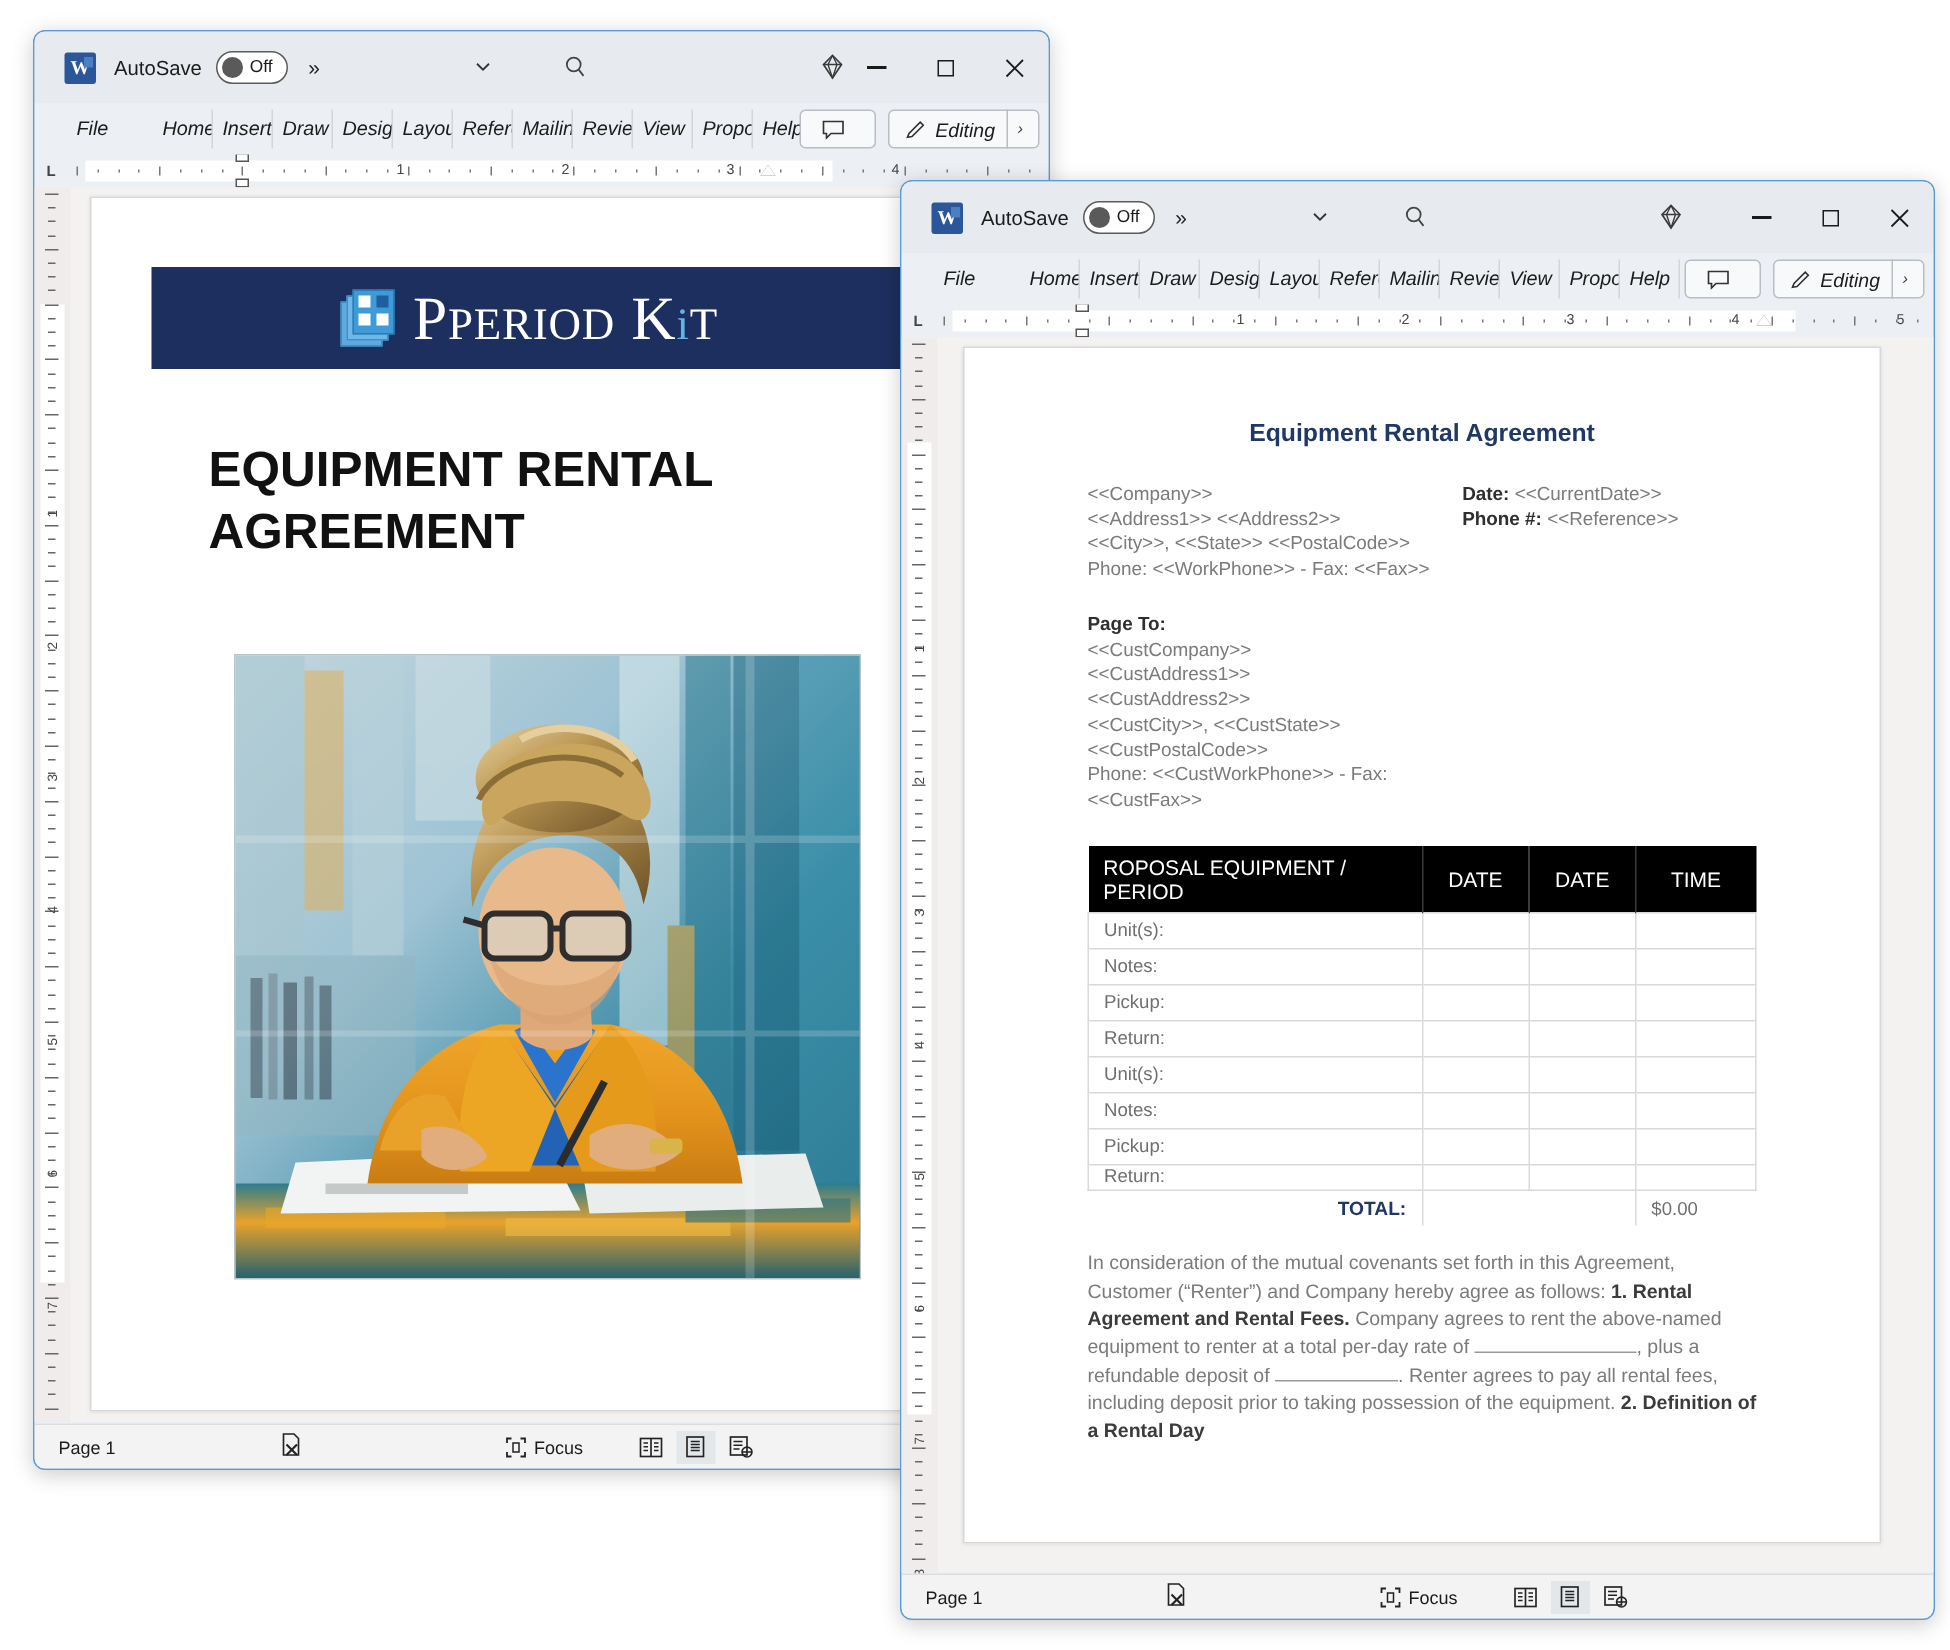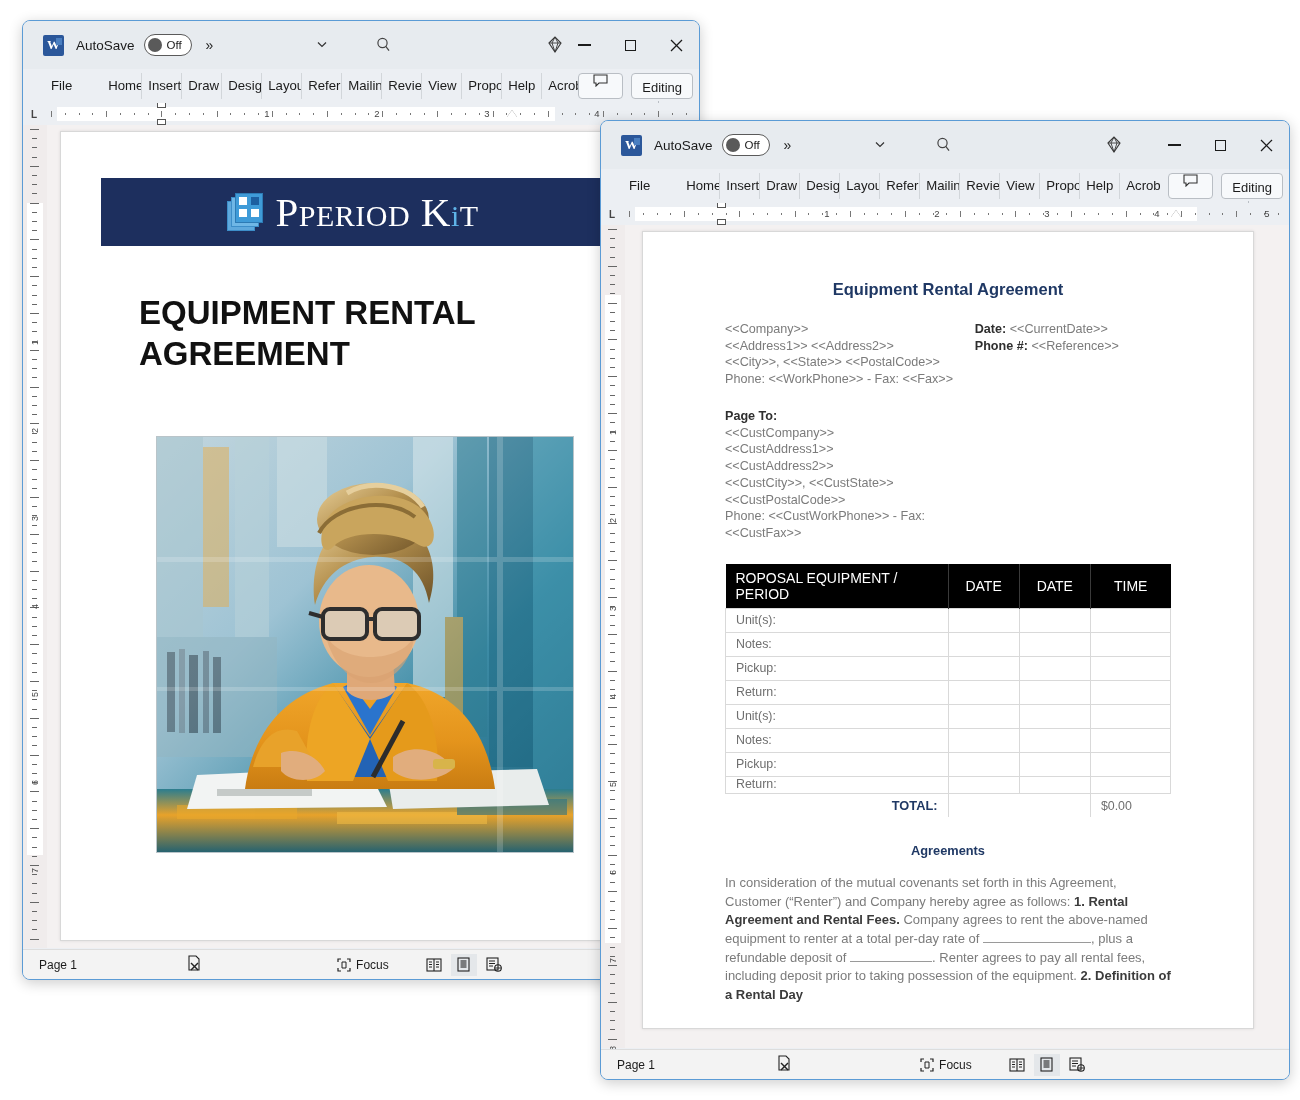--- a/index.html
+++ b/index.html
@@ -61,35 +61,35 @@
     width: 46px; height: 46px; display:flex; align-items:center; justify-content:center;
     font-size: 15px; color: #1b1b1b;
   }
   .sq { width: 11px; height: 11px; border: 1.4px solid #1b1b1b; }
   .dash { width: 13px; height: 1.4px; background: #1b1b1b; }
 
   
   .ribbon {
     position: relative; height: 34px;
     background: #eceff3;
-    display: flex; align-items: center;
+    display: flex; align-items: center; font-style: italic;
   }
   .tabs { display: flex; align-items: center; margin-left: 22px; }
   .tab {
     font-size: 13.2px; color: #1b1b1b;
     padding: 0 6px; height: 26px; line-height: 26px;
     max-width: 40px; overflow: hidden; white-space: nowrap;
     border-right: 1px solid #d2d6da;
   }
   .tab.first { border-right: none; max-width: none; padding-right: 30px; }
   .tab.noborder { border-right: none; }
   .ribbon-right { position: absolute; right: 6px; display: flex; align-items: center; gap: 8px; }
   .pill {
     height: 26px; border: 1px solid #b9bec4; border-radius: 4px; background: #f7f9fb;
-    display: flex; align-items: center; gap: 6px; padding: 0 10px; font-size: 13px; color:#1b1b1b;flex-direction:column;
+    display: flex; align-items: center; gap: 6px; padding: 0 10px; font-size: 13px; color:#1b1b1b;
   }
   .pill.cmt { padding: 0 14px; }
   .editing-caret {
     margin-left: 2px; font-size: 11px; color:#333;
     border-left: 1px solid #b9bec4; padding-left: 6px; height: 26px; line-height: 26px;
   }
 
   
   .hruler {
     position: relative; height: 22px; background: #eceff3;
@@ -994,21 +994,20 @@
               <tfoot>
                 <tr class="total">
                   <td class="lbl">TOTAL:</td>
                   <td></td>
                   <td></td>
                   <td class="amt">$0.00</td>
                 </tr>
               </tfoot>
             </table>
 
-            <div class="d2-agree-h">Agreements</div>
 
             <div class="d2-para">
               <span>In consideration of the mutual covenants set forth in this Agreement, Customer (“Renter”) and Company hereby agree as follows: </span><b>1. Rental Agreement and Rental Fees.</b><span> Company agrees to rent the above-named equipment to renter at a total per-day rate of </span><span class="blank" style="width:108px"></span><span>, plus a refundable deposit of </span><span class="blank" style="width:82px"></span><span>. Renter agrees to pay all rental fees, including deposit prior to taking possession of the equipment. </span><b>2. Definition of a Rental Day</b>
             </div>
 
           </div>
         </div>
       </div>
     </div>
 

